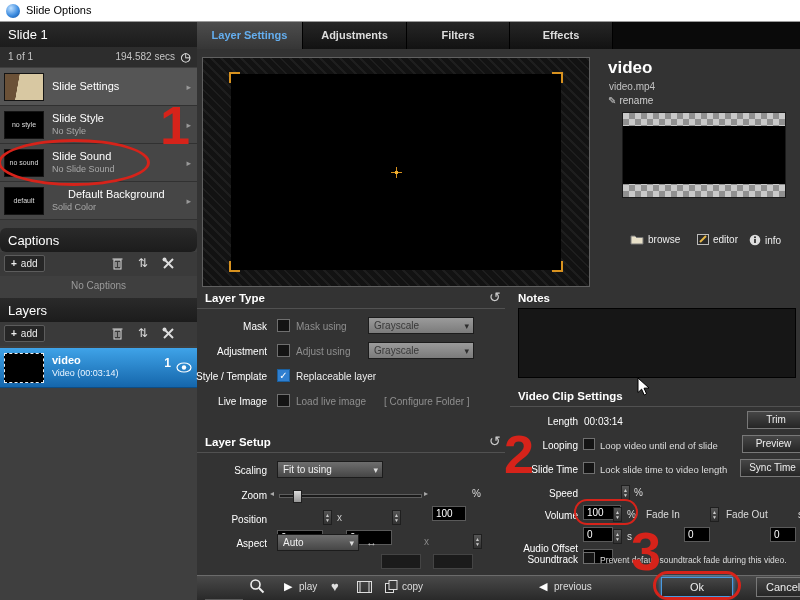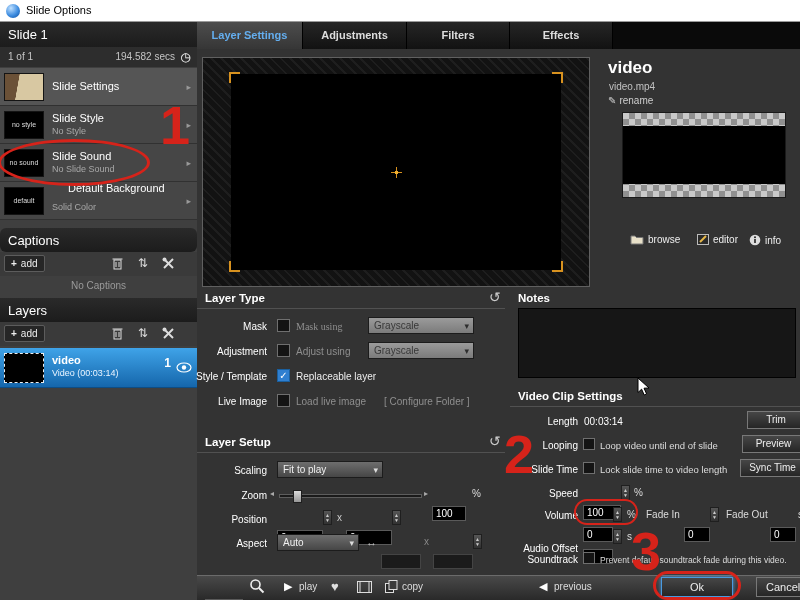--- a/index.html
+++ b/index.html
@@ -90,21 +90,21 @@
 
     <div class="abs srow" style="left:0;top:122px;width:197px;height:38px;">
       <span class="abs thumb" style="left:4px;top:5px;width:40px;height:28px;">no sound</span>
       <span class="abs rowTitle" style="left:52px;top:6px;">Slide Sound</span>
       <span class="abs rowSub" style="left:52px;top:20px;">No Slide Sound</span>
       <span class="abs rowArrow" style="right:6px;top:14px;">▸</span>
     </div>
 
     <div class="abs srow" style="left:0;top:160px;width:197px;height:38px;">
       <span class="abs thumb" style="left:4px;top:5px;width:40px;height:28px;">default</span>
-      <span class="abs rowTitle" style="left:52px;top:0;padding-left:16px;">Default Background</span>
+      <span class="abs rowTitle" style="left:52px;top:6px;padding-left:16px;">Default Background</span>
       <span class="abs rowSub" style="left:52px;top:20px;">Solid Color</span>
       <span class="abs rowArrow" style="right:6px;top:14px;">▸</span>
     </div>
 
     <div class="abs sideHeader" style="left:0;top:206px;width:197px;height:24px;border-radius:6px;">Captions</div>
     <div class="abs" style="left:0;top:230px;width:197px;height:24px;background:#3a3a3a;">
       <div class="abs addChip" style="left:4px;top:3px;">
         <span style="font-weight:bold;">+</span>
         <span>add</span>
       </div>
@@ -221,21 +221,21 @@
       </span>
     <span>info</span>
   </div>
 
   <div class="abs sectionHeader" style="left:205px;top:292px;">Layer Type</div>
   <span class="abs" style="left:489px;top:289px;font-size:14px;color:#ccc;">↺</span>
   <div class="abs hdrRule" style="left:197px;top:308px;width:308px;"></div>
 
   <div class="abs rlabel" style="left:167px;top:321px;width:100px;">Mask</div>
   <span class="abs cb" style="left:277px;top:319px;"></span>
-  <span class="abs grayTxt" style="left:296px;top:321px;font-family:Liberation Serif, serif;">Mask using</span>
+  <span class="abs grayTxt" style="left:296px;top:321px;">Mask using</span>
   <div class="abs dropdown disabled" style="left:368px;top:317px;width:106px;">
     <span>Grayscale</span>
   </div>
 
   <div class="abs rlabel" style="left:167px;top:346px;width:100px;">Adjustment</div>
   <span class="abs cb" style="left:277px;top:344px;"></span>
   <span class="abs grayTxt" style="left:296px;top:346px;">Adjust using</span>
   <div class="abs dropdown disabled" style="left:368px;top:342px;width:106px;">
     <span>Grayscale</span>
   </div>
@@ -248,21 +248,21 @@
   <span class="abs cb" style="left:277px;top:394px;"></span>
   <span class="abs grayTxt" style="left:296px;top:396px;">Load live image</span>
   <span class="abs grayTxt" style="left:384px;top:396px;">[ Configure Folder ]</span>
 
   <div class="abs sectionHeader" style="left:205px;top:436px;">Layer Setup</div>
   <span class="abs" style="left:489px;top:433px;font-size:14px;color:#ccc;">↺</span>
   <div class="abs hdrRule" style="left:197px;top:452px;width:308px;"></div>
 
   <div class="abs rlabel" style="left:167px;top:465px;width:100px;">Scaling</div>
   <div class="abs dropdown" style="left:277px;top:461px;width:106px;">
-    <span>Fit to play</span>
+    <span>Fit to using</span>
   </div>
 
   <div class="abs rlabel" style="left:167px;top:490px;width:100px;">Zoom</div>
   <span class="abs" style="left:270px;top:489px;font-size:8px;color:#aaa;">◂</span>
   <div class="abs sliderTrack" style="left:279px;top:494px;width:143px;height:4px;">
     <span class="abs sliderHandle" style="left:13px;top:-5px;width:9px;height:13px;"></span>
   </div>
   <span class="abs" style="left:424px;top:489px;font-size:8px;color:#aaa;">▸</span>
   <input class="abs field" style="left: 432px; top: 486px; width: 34px;" readonly="" value="100">
   <span class="abs" style="left:472px;top:488px;color:#ddd;">%</span>

